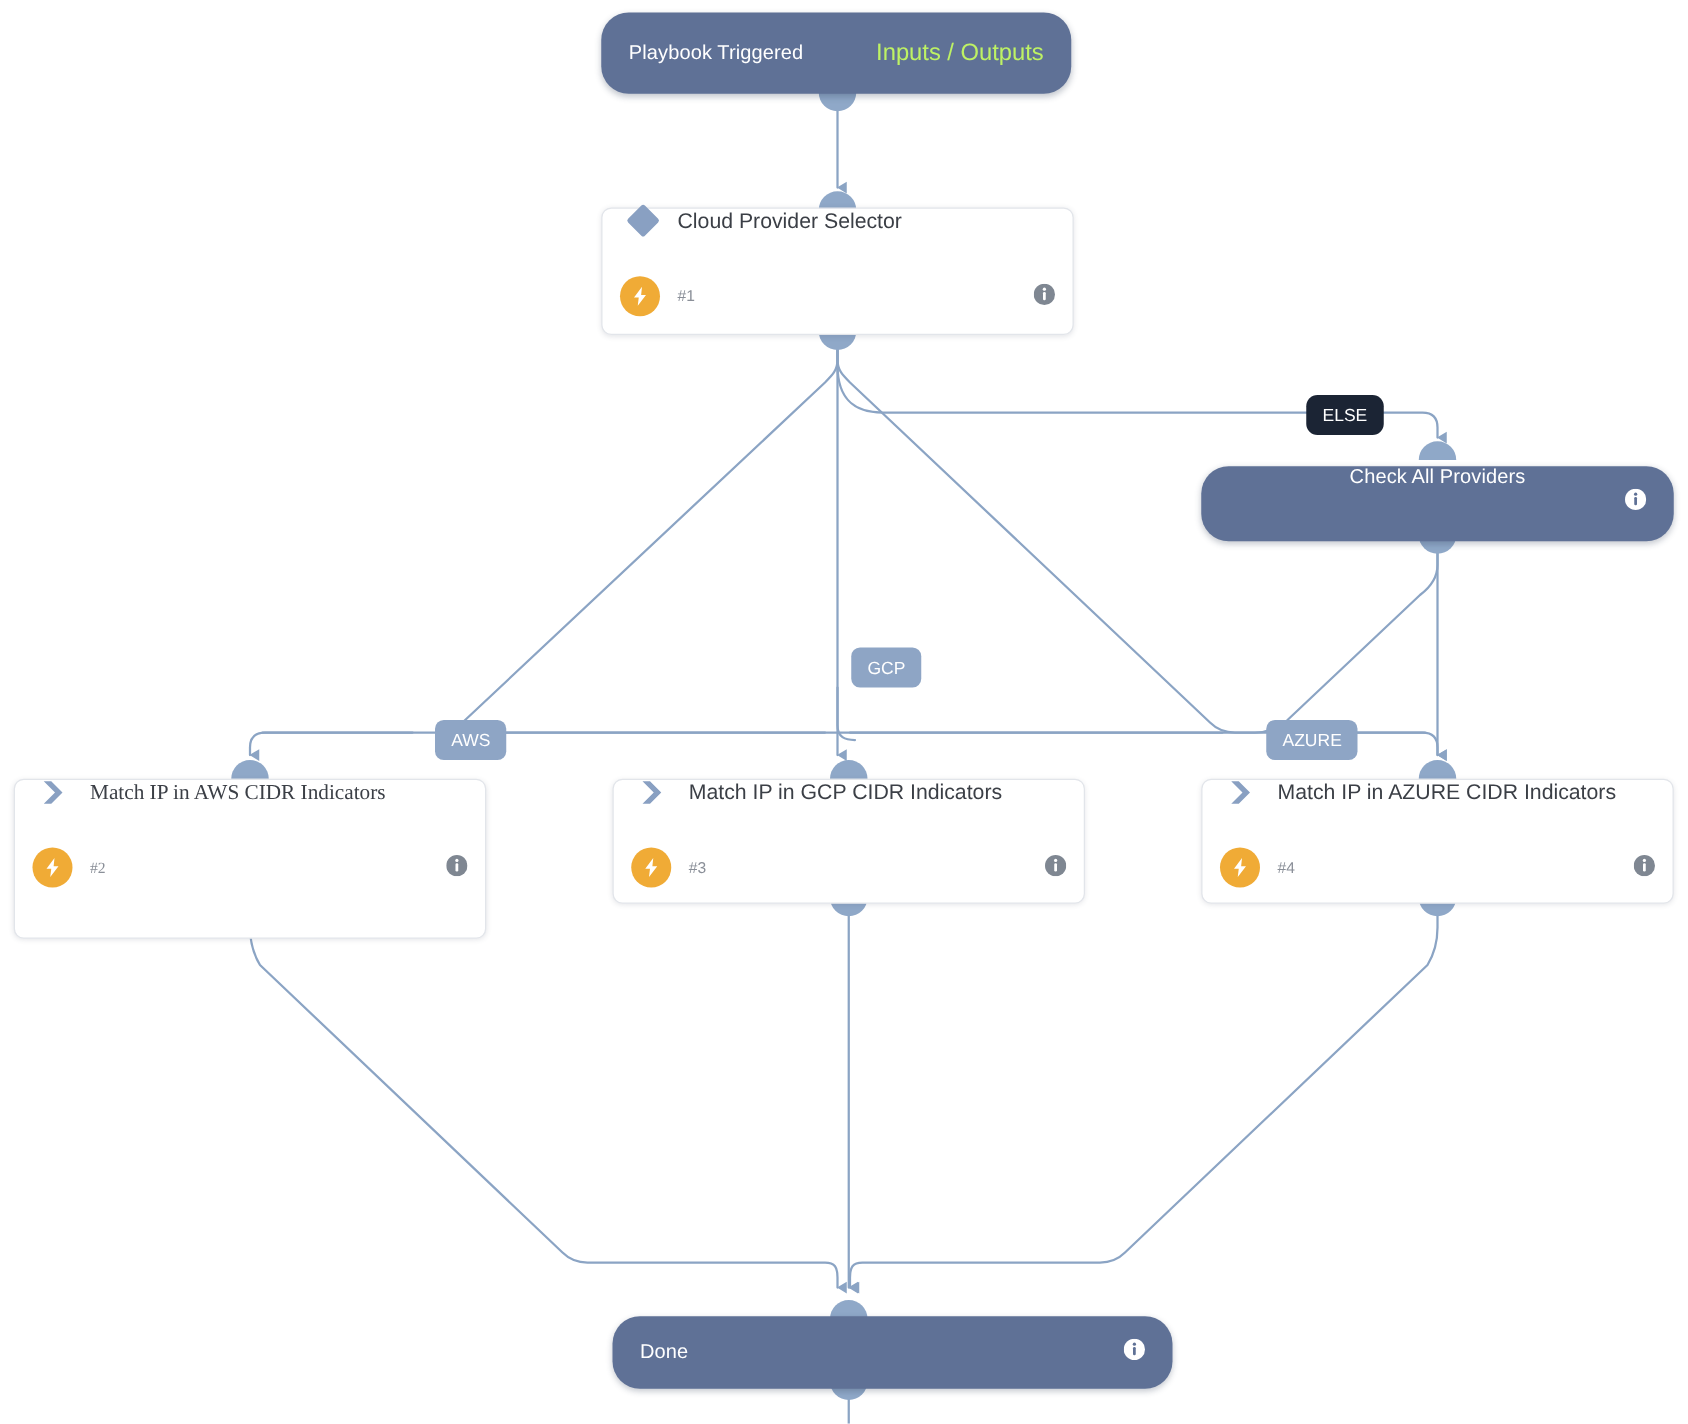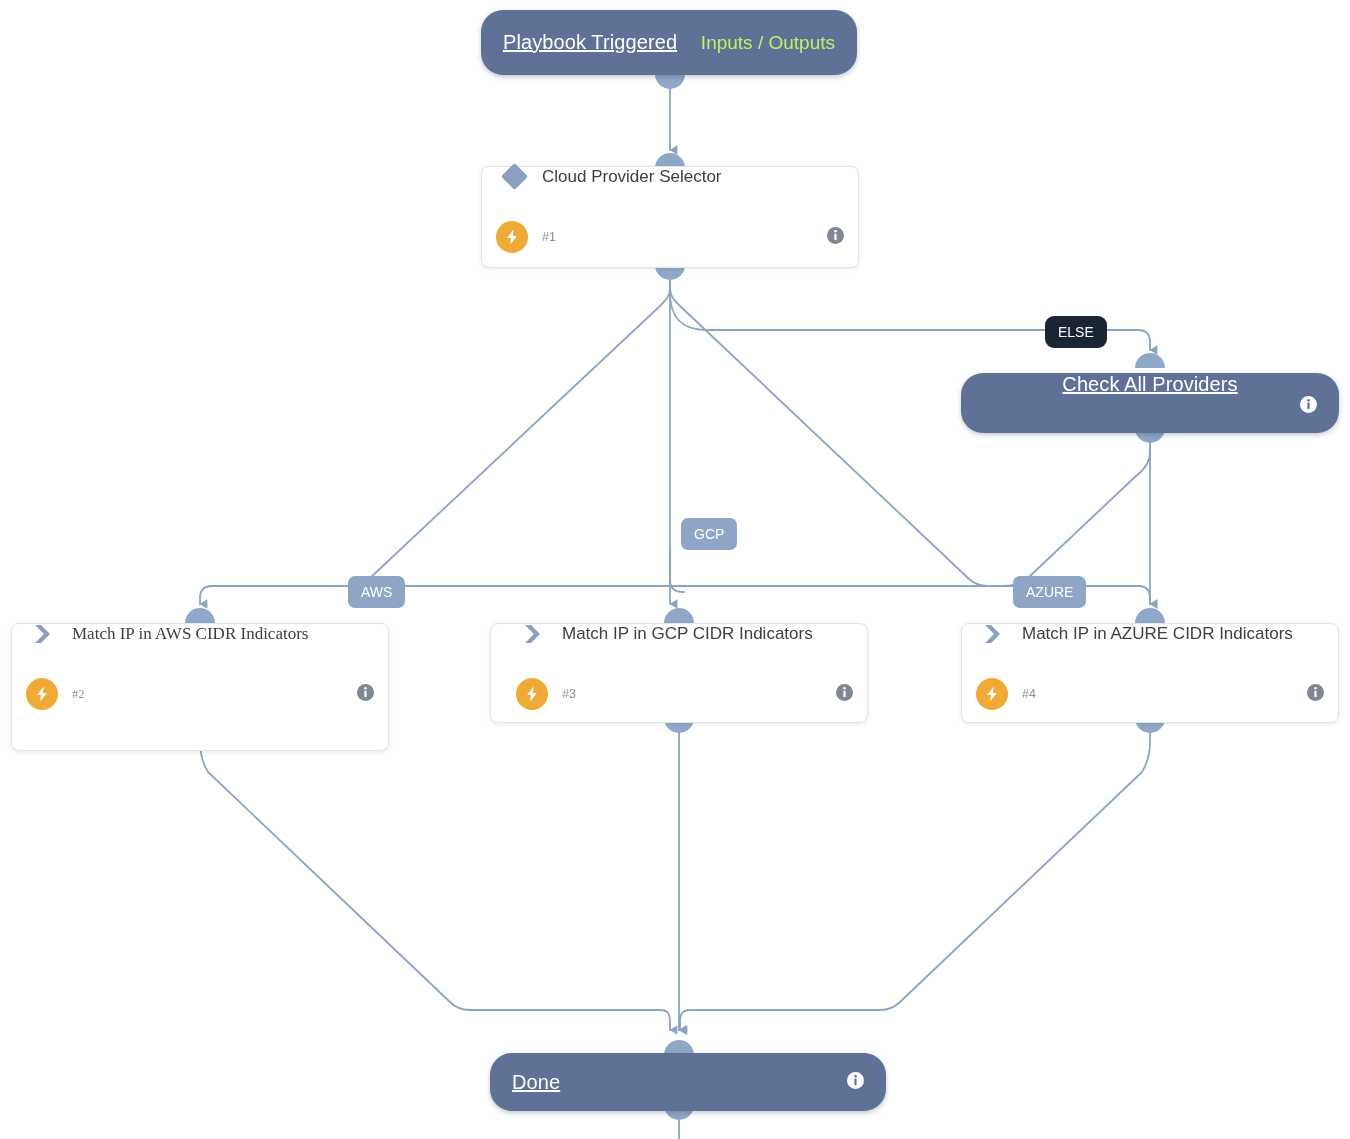--- a/index.html
+++ b/index.html
@@ -33,24 +33,23 @@
     background: #5f7196;
     border-radius: 22px;
     box-shadow: 0 2px 5px rgba(40,55,80,0.28);
     display: flex;
     align-items: center;
     box-sizing: border-box;
     padding: 0 22px;
   }
   .pill-title {
     color: #ffffff;
-    font-size: 20px;
+    font-size: 16px;
     letter-spacing: 0.1px;
     white-space: nowrap;
-    text-decoration: underline;
   }
   .pill-sub {
     color: #bef264;
     font-size: 19px;
     margin-left: auto;
     white-space: nowrap;
   }
 
   
   .card-node {
@@ -296,21 +295,21 @@
       <span class="info-dot">
         <svg width="17" height="17" viewBox="0 0 17 17">
           <circle cx="8.5" cy="8.5" r="8.5" fill="#7f8792"></circle>
           <circle cx="8.5" cy="4.3" r="1.3" fill="#ffffff"></circle>
           <rect x="7.4" y="6.6" width="2.2" height="6.6" rx="1" fill="#ffffff"></rect>
         </svg>
       </span>
     </div>
   </div>
 
-  <div class="card-node" style="left:490px; top:623px; width:378px; height:100px;padding-left:11px;">
+  <div class="card-node" style="left:490px; top:623px; width:378px; height:100px;">
     <div class="card-top">
       <span class="card-icon">
         <svg width="22" height="20" viewBox="0 0 22 20">
           <path d="M2 1 L11 10 L2 19 L8 19 L17 10 L8 1 Z" fill="#89a0c2"></path>
         </svg>
       </span>
       <span class="card-title">Match IP in GCP CIDR Indicators</span>
     </div>
     <div class="card-bottom">
       <span class="badge-bolt">
@@ -348,21 +347,21 @@
       <span class="info-dot">
         <svg width="17" height="17" viewBox="0 0 17 17">
           <circle cx="8.5" cy="8.5" r="8.5" fill="#7f8792"></circle>
           <circle cx="8.5" cy="4.3" r="1.3" fill="#ffffff"></circle>
           <rect x="7.4" y="6.6" width="2.2" height="6.6" rx="1" fill="#ffffff"></rect>
         </svg>
       </span>
     </div>
   </div>
 
-  <div class="pill-node" style="left:490px; top:1053px; width:396px; height:58px;">
+  <div class="pill-node" style="left:490px; top:1053px; width:448px; height:58px;">
     <span class="pill-title">Done</span>
     <span class="info-dot on-pill">
       <svg width="17" height="17" viewBox="0 0 17 17">
         <circle cx="8.5" cy="8.5" r="8.5" fill="#ffffff"></circle>
         <circle cx="8.5" cy="4.3" r="1.3" fill="#5f7196"></circle>
         <rect x="7.4" y="6.6" width="2.2" height="6.6" rx="1" fill="#5f7196"></rect>
       </svg>
     </span>
   </div>
 

